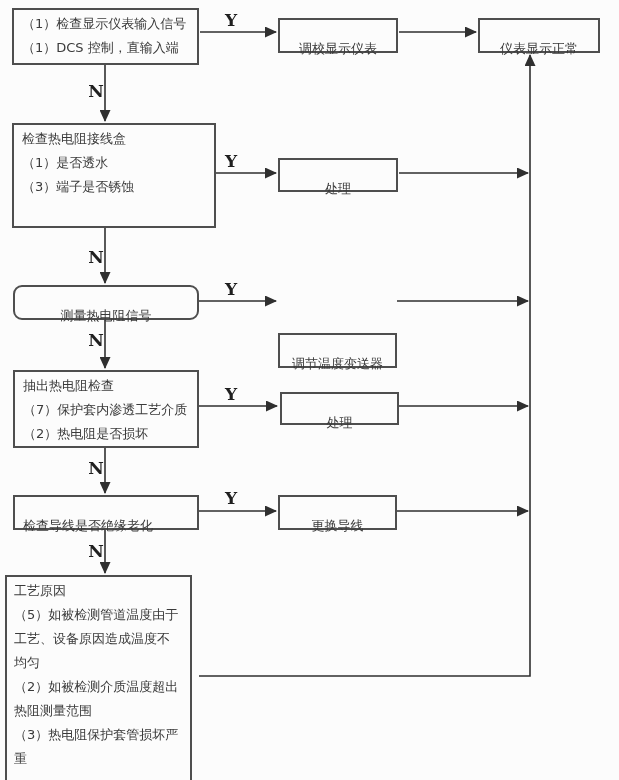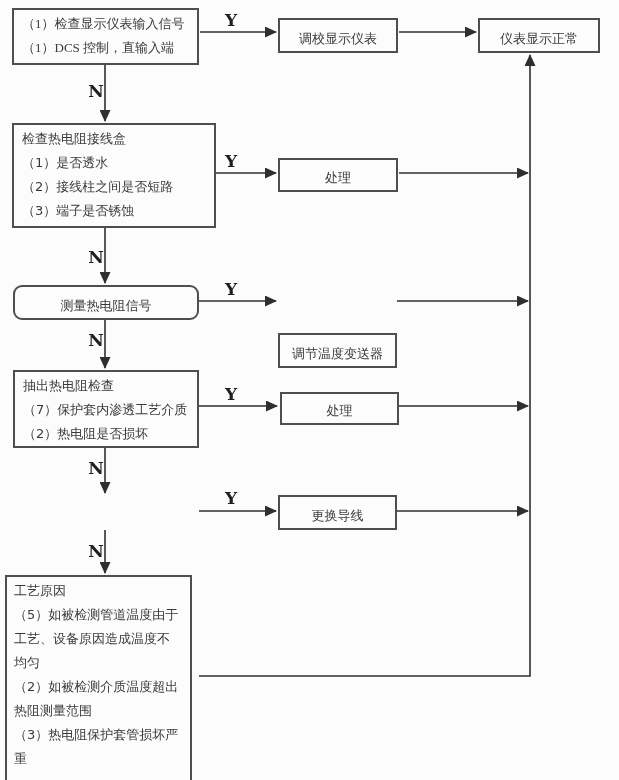--- a/index.html
+++ b/index.html
@@ -8,21 +8,21 @@
     font-family:"DejaVu Sans","Liberation Sans",sans-serif;
     color:#3a3a3a;overflow:hidden;
   }
   .wires{position:absolute;left:0;top:0;width:619px;height:780px;}
   .node{
     position:absolute;box-sizing:border-box;border:2px solid #4e4e4e;
     background:#fcfcfc;font-size:13px;line-height:24px;
     padding:2px 8px;color:#3a3a3a;
   }
   .node .ln{white-space:normal;}
-  .vcenter{display:flex;flex-direction:column;justify-content:flex-end;padding-top:0;padding-bottom:0;}
+  .vcenter{display:flex;flex-direction:column;justify-content:flex-start;padding-top:17px;padding-bottom:0;}
   .hcenter{text-align:center;}
   .branch-label{
     position:absolute;width:24px;text-align:center;
     font-family:"DejaVu Serif","Liberation Serif",serif;
     font-weight:bold;font-size:17px;color:#1f1f1f;line-height:19px;
   }
 </style>
 </head>
 <body>
 
@@ -47,42 +47,44 @@
       <line x1="199" y1="406" x2="277" y2="406" marker-end="url(#ah)"></line>
       <line x1="399" y1="406" x2="528" y2="406" marker-end="url(#ah)"></line>
       <line x1="105" y1="448" x2="105" y2="493" marker-end="url(#ah)"></line>
       <line x1="199" y1="511" x2="276" y2="511" marker-end="url(#ah)"></line>
       <line x1="397" y1="511" x2="528" y2="511" marker-end="url(#ah)"></line>
       <line x1="105" y1="530" x2="105" y2="573" marker-end="url(#ah)"></line>
       <polyline points="199,676 530,676 530,55" marker-end="url(#ah)"></polyline>
     </g>
   </svg>
 
-  <div class="node" style="left:12px;top:8px;width:187px;height:57px;font-family:Liberation Serif, serif;">
+  <div class="node" style="left:12px;top:8px;width:187px;height:57px;">
     <div class="ln">（1）检查显示仪表输入信号</div>
     <div class="ln">（1）DCS 控制，直输入端</div>
   </div>
 
   <div class="node" style="left:12px;top:123px;width:204px;height:105px;">
     <div class="ln">检查热电阻接线盒</div>
     <div class="ln">（1）是否透水</div>
-    <div class="ln">（2）接线柱之间是否短路</div>
     <div class="ln">（3）端子是否锈蚀</div>
   </div>
 
   <div class="node vcenter hcenter" style="left:13px;top:285px;width:186px;height:35px;border-radius:9px;">
     <div class="ln">测量热电阻信号</div>
   </div>
 
   <div class="node" style="left:13px;top:370px;width:186px;height:78px;">
     <div class="ln">抽出热电阻检查</div>
     <div class="ln">（7）保护套内渗透工艺介质</div>
     <div class="ln">（2）热电阻是否损坏</div>
   </div>
 
+  <div class="node vcenter" style="left:13px;top:495px;width:186px;height:35px;">
+    <div class="ln">检查导线是否绝缘老化</div>
+  </div>
 
   <div class="node" style="left:5px;top:575px;width:187px;height:238px;padding-left:7px;">
     <div class="ln">工艺原因</div>
     <div class="ln">（5）如被检测管道温度由于工艺、设备原因造成温度不均匀</div>
     <div class="ln">（2）如被检测介质温度超出热阻测量范围</div>
     <div class="ln">（3）热电阻保护套管损坏严重</div>
   </div>
 
   <div class="node vcenter hcenter" style="left:278px;top:18px;width:120px;height:35px;">
     <div class="ln">调校显示仪表</div>

